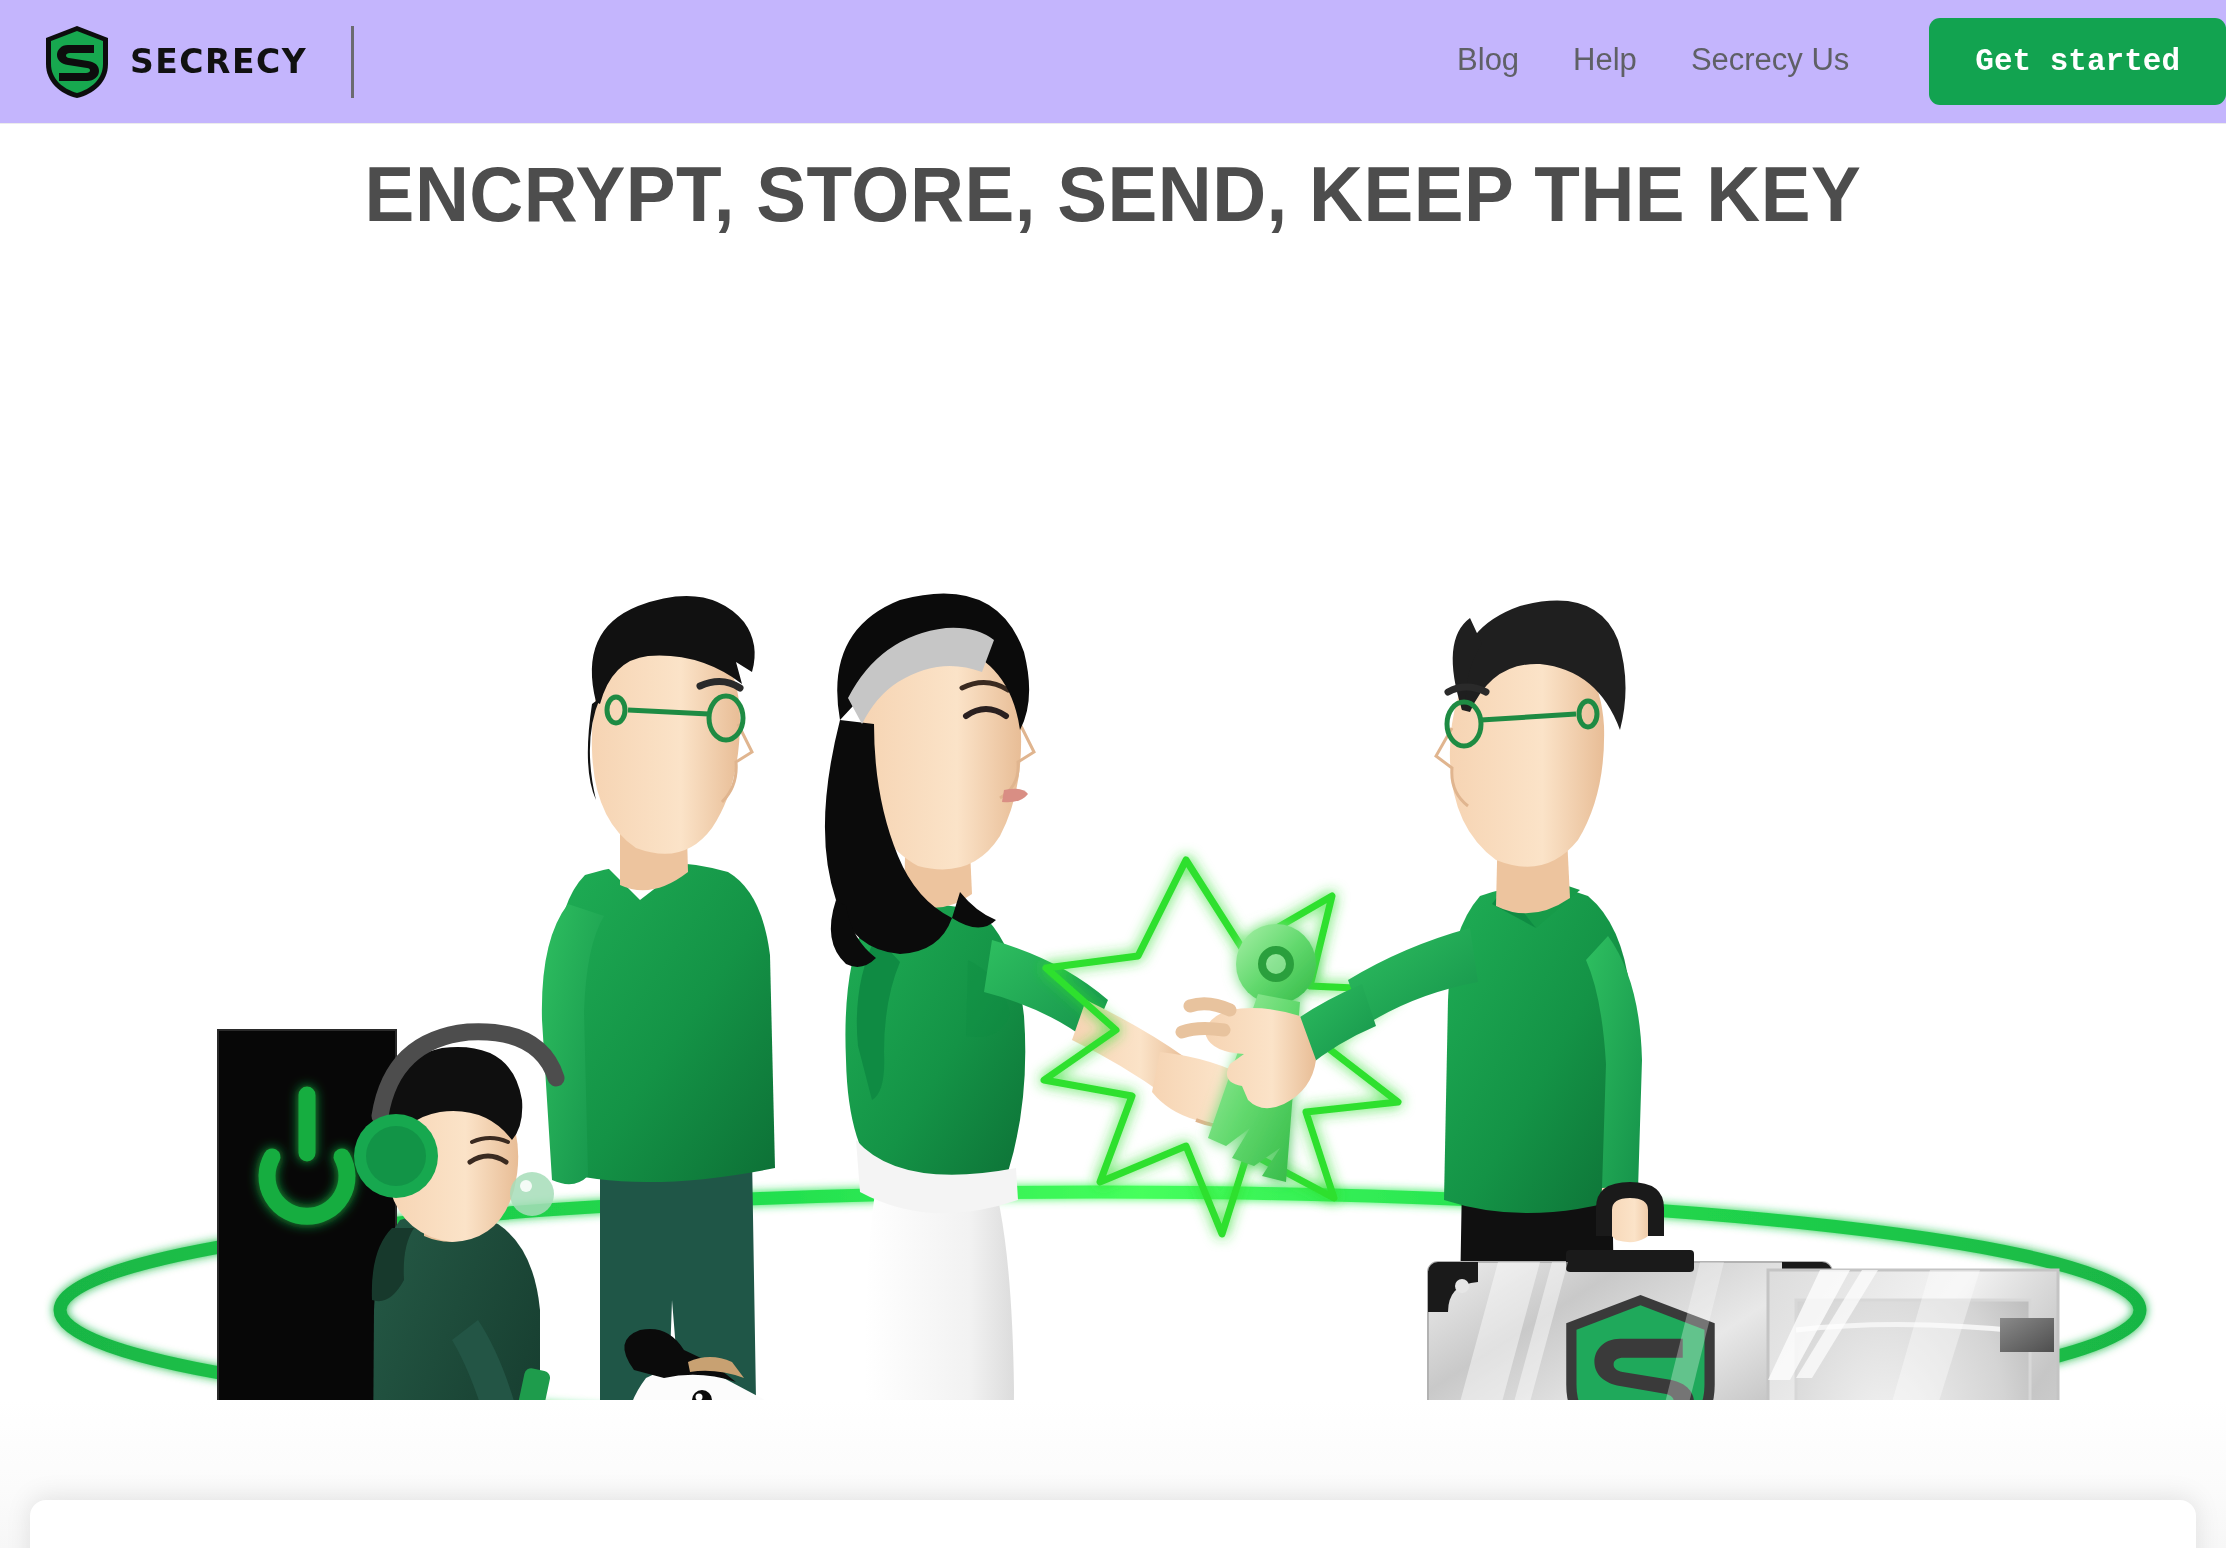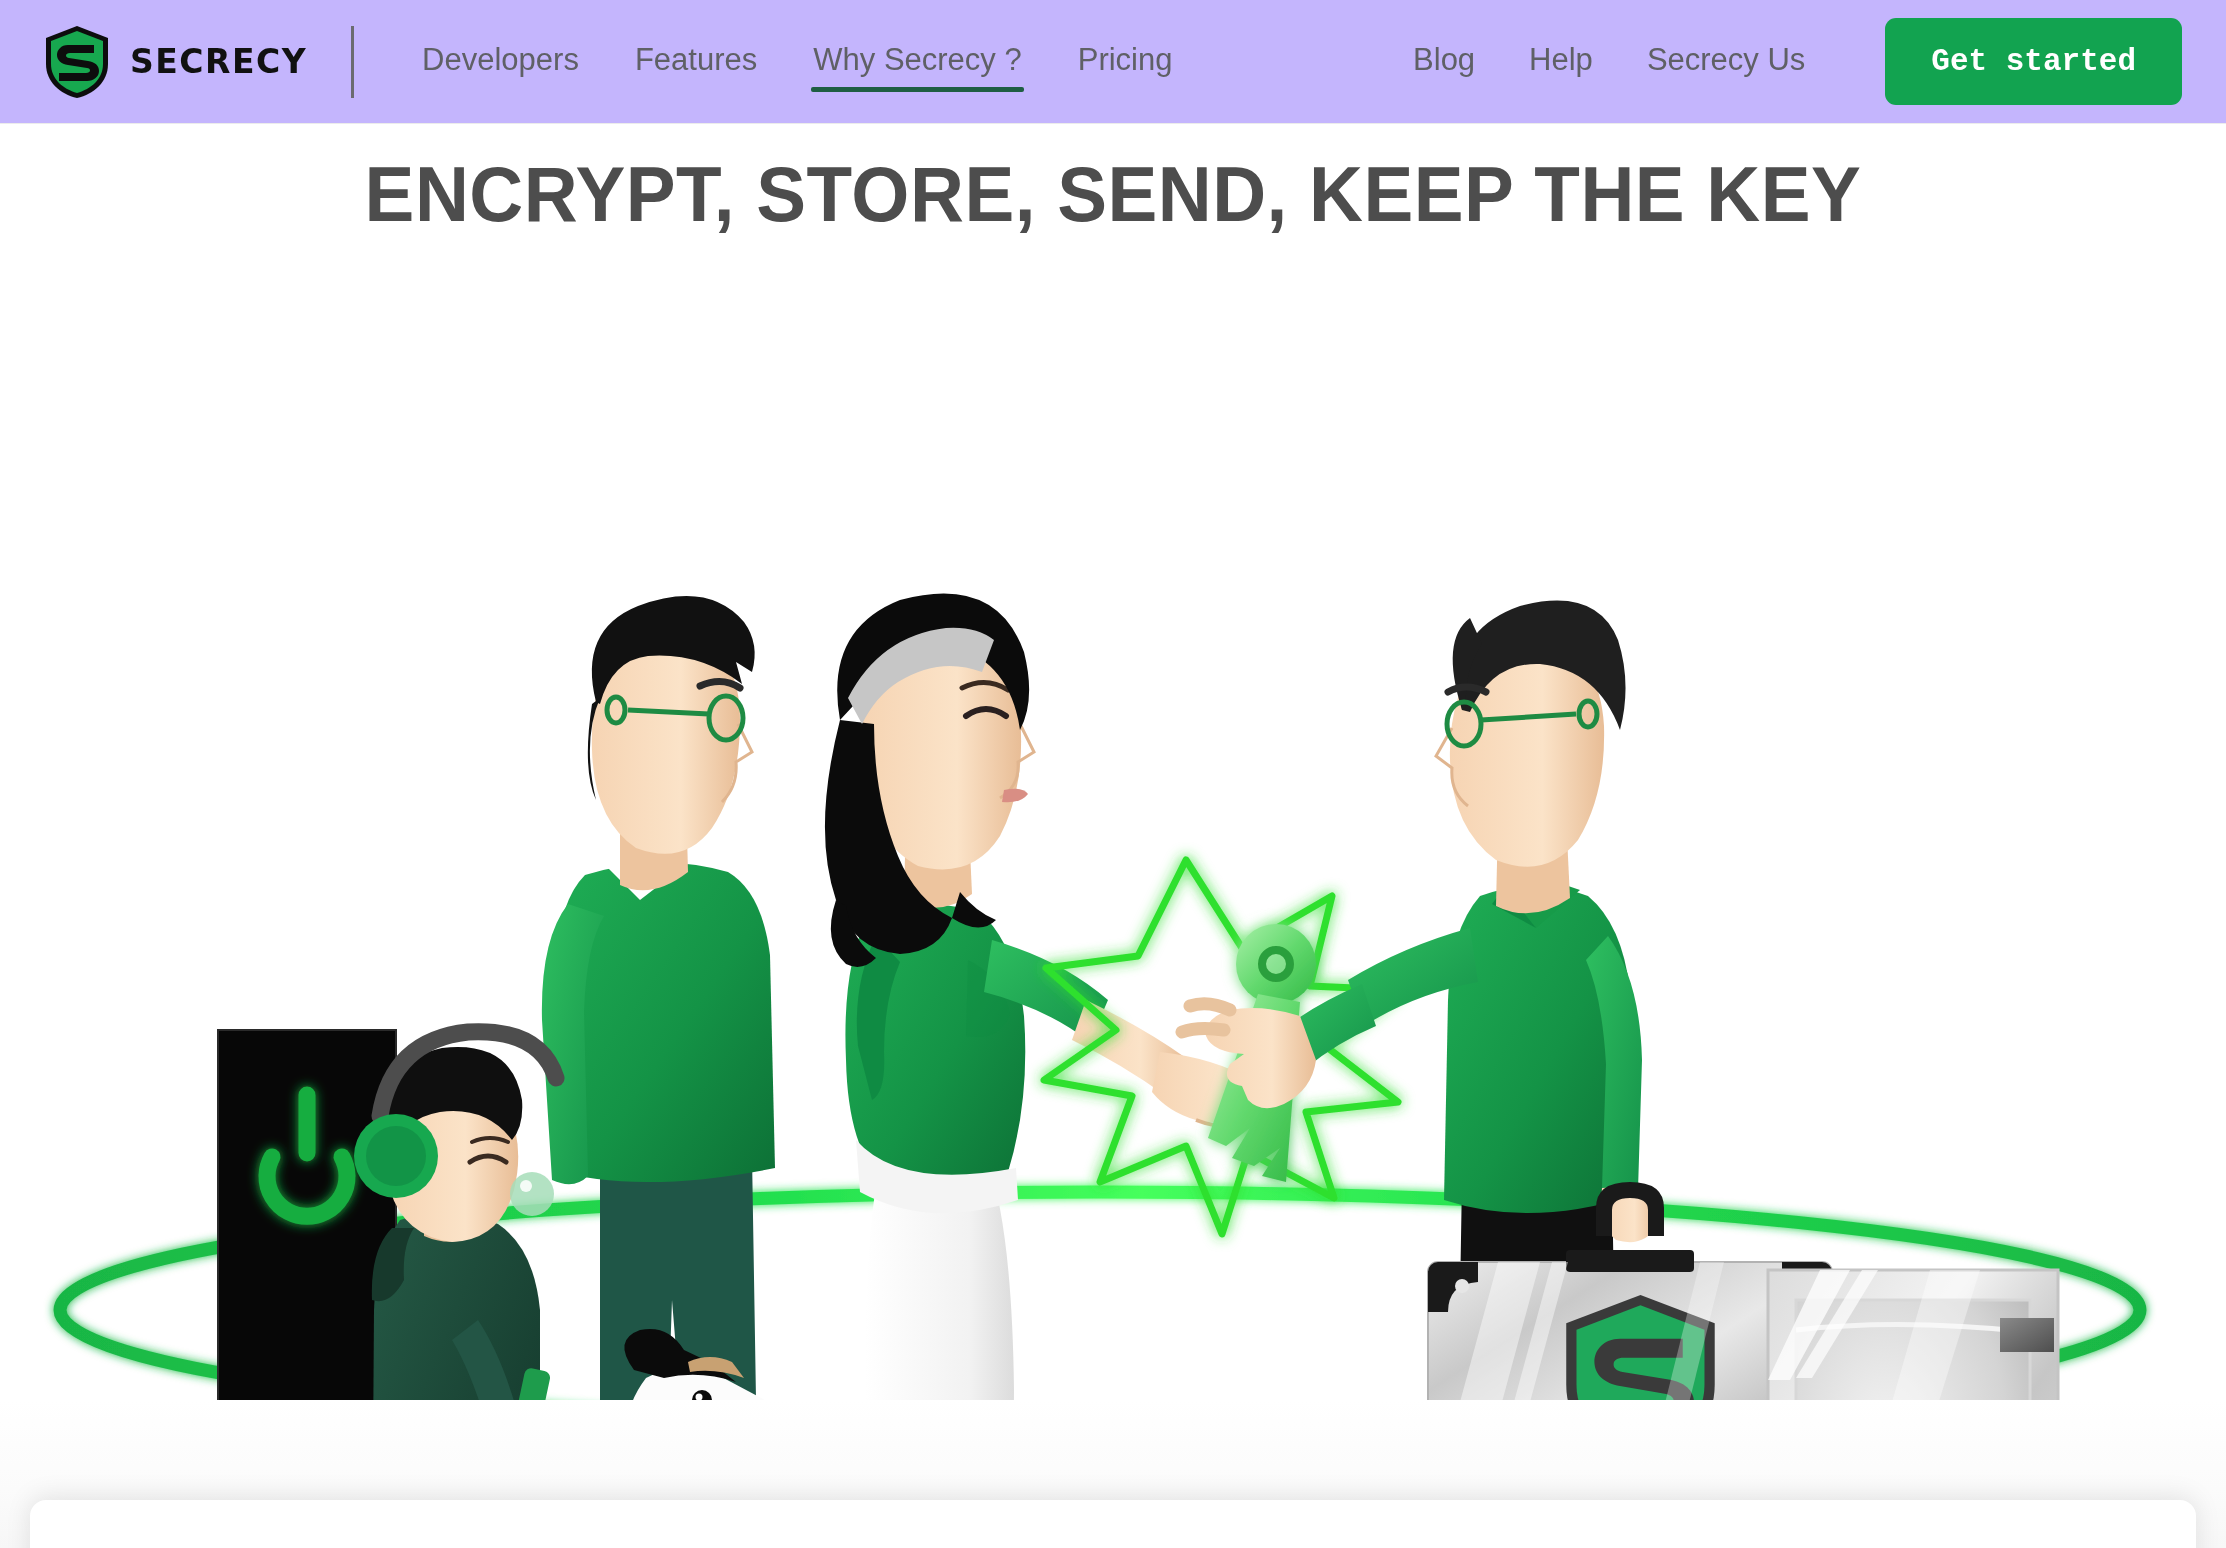--- a/index.html
+++ b/index.html
@@ -48,21 +48,20 @@
     display: flex;
     align-items: center;
     gap: 52px;
     margin-left: 66px;
   }
   .nav-right {
     display: flex;
     align-items: center;
     gap: 50px;
     margin-left: auto;
-    margin-right: 44px;
   }
   .nav-link {
     font-size: 31px;
     color: #5f6066;
     font-weight: 400;
     position: relative;
     padding: 10px 2px 14px 2px;
     white-space: nowrap;
     cursor: pointer;
   }
@@ -146,26 +145,20 @@
         <path d="M35 7 L61 17 L61 40 C61 55 49 65 35 69 C21 65 9 55 9 40 L9 17 Z" fill="#17a84f"></path>
         <path d="M52 21 L26 21 C19 21 15 26 15 31 C15 36 19 40 26 41 L45 44 C47 44 48 45 48 46.5 C48 48 46.5 49 44 49 L17 49 L17 57 L45 57 C52 57 57 52.5 57 47 C57 41.5 53 38 46 37 L27 34 C25 33.7 24 32.8 24 31.5 C24 30 25.5 29 28 29 L52 29 Z" fill="#0d0d0d"></path>
         <path d="M9 17 L35 7 L35 22 L21 28 Z" fill="#0d0d0d" opacity="0.0"></path>
       </svg>
     </span>
     <span class="brand-word">SECRECY</span>
   </div>
 
   <div class="brand-divider"></div>
 
-  <nav class="nav-left">
-    <a class="nav-link">Developers</a>
-    <a class="nav-link">Features</a>
-    <a class="nav-link active">Why Secrecy ?</a>
-    <a class="nav-link">Pricing</a>
-  </nav>
 
   <nav class="nav-right">
     <a class="nav-link">Blog</a>
     <a class="nav-link">Help</a>
     <a class="nav-link">Secrecy Us</a>
     <button class="cta-button">Get started</button>
   </nav>
 </header>
 
 <h1 class="hero-title">ENCRYPT, STORE, SEND, KEEP THE KEY</h1>

